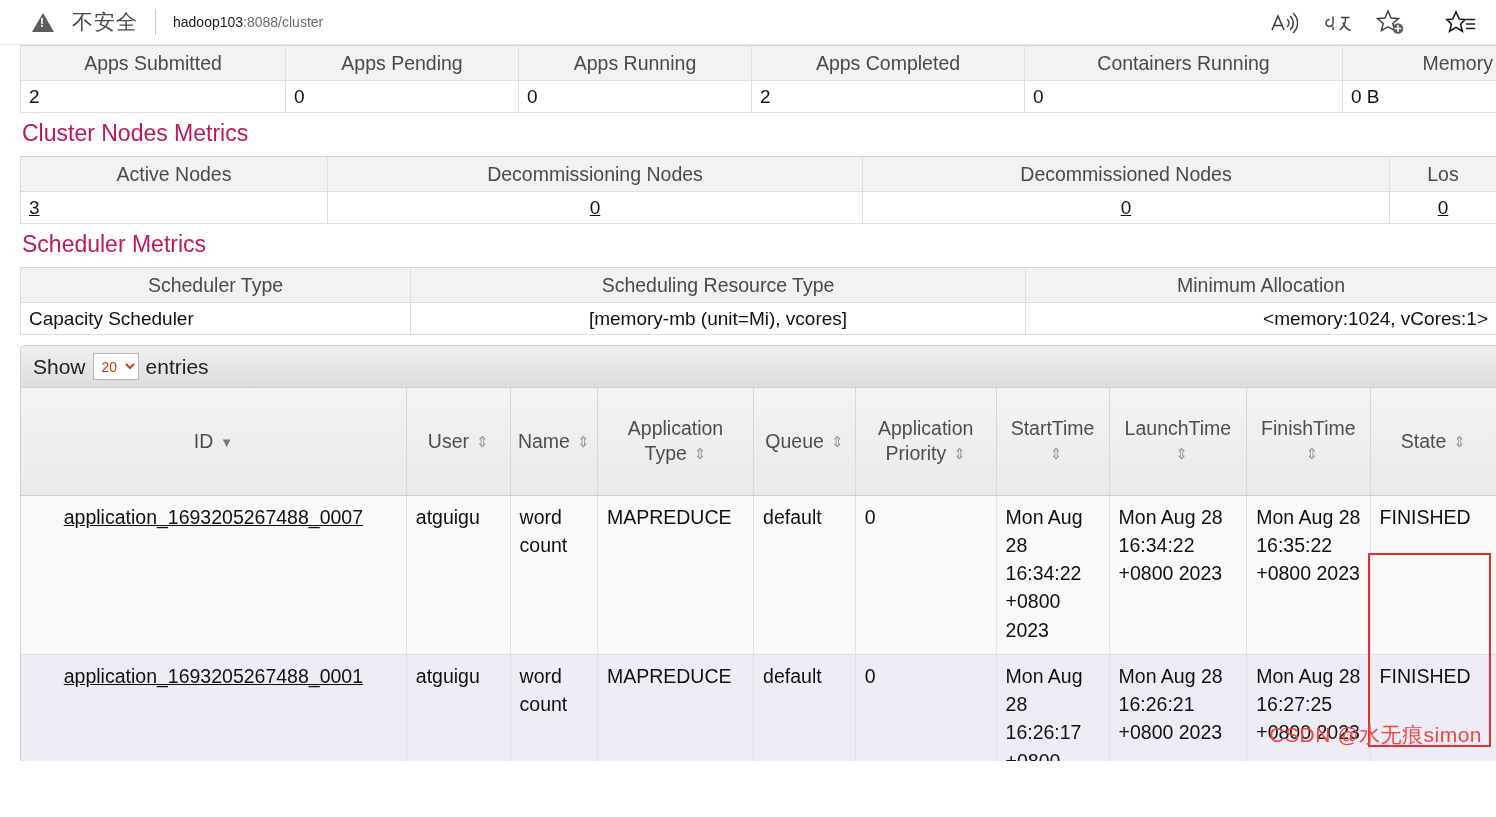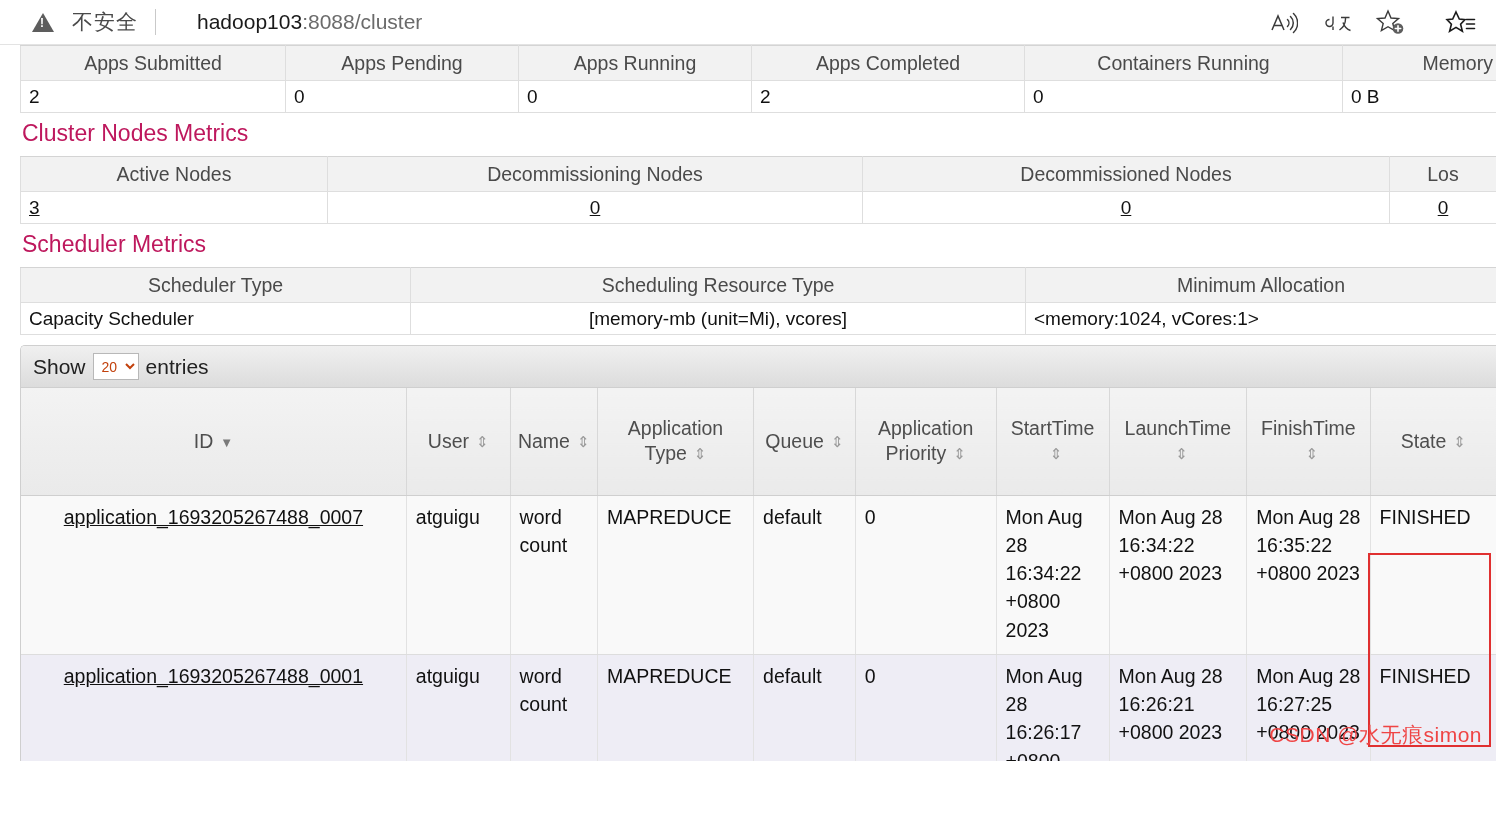--- a/index.html
+++ b/index.html
@@ -51,24 +51,23 @@
     font-size: 21px;
     color: #4a4a4a;
     letter-spacing: 1px;
   }
   #omni-divider {
     width: 1px; height: 26px;
     background: #c9c9c9;
     margin: 0 17px;
   }
   #url-text {
-    font-size: 21px;
+    font-size: 14px;
     color: #6b6b6b;
     white-space: nowrap;
-    margin-left: 24px;
   }
   #url-text .host { color: #1a1a1a; }
 
   #toolbar-icons {
     position: absolute;
     right: 0; top: 0; height: 45px;
     display: flex; align-items: center; gap: 0;
   }
   .tb-icon {
     width: 54px; height: 45px;
@@ -349,21 +348,21 @@
         <tr>
           <th>Scheduler Type</th>
           <th>Scheduling Resource Type</th>
           <th>Minimum Allocation</th>
         </tr>
       </thead>
       <tbody>
         <tr>
           <td>Capacity Scheduler</td>
           <td style="text-align:center">[memory-mb (unit=Mi), vcores]</td>
-          <td style="text-align:left">&lt;memory:1024, vCores:1&gt;</td>
+          <td style="text-align:right">&lt;memory:1024, vCores:1&gt;</td>
         </tr>
       </tbody>
     </table>
   </div>
 
   <div id="apps-panel">
     <div id="panel-toolbar">
       <span>Show</span>
       <select id="length-select">
         <option selected="">20</option>

